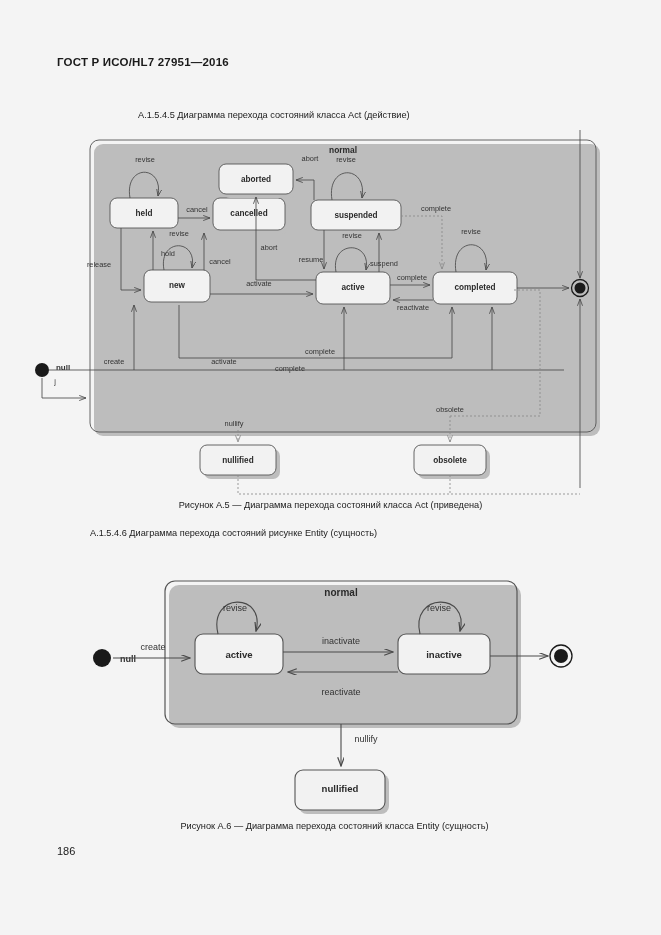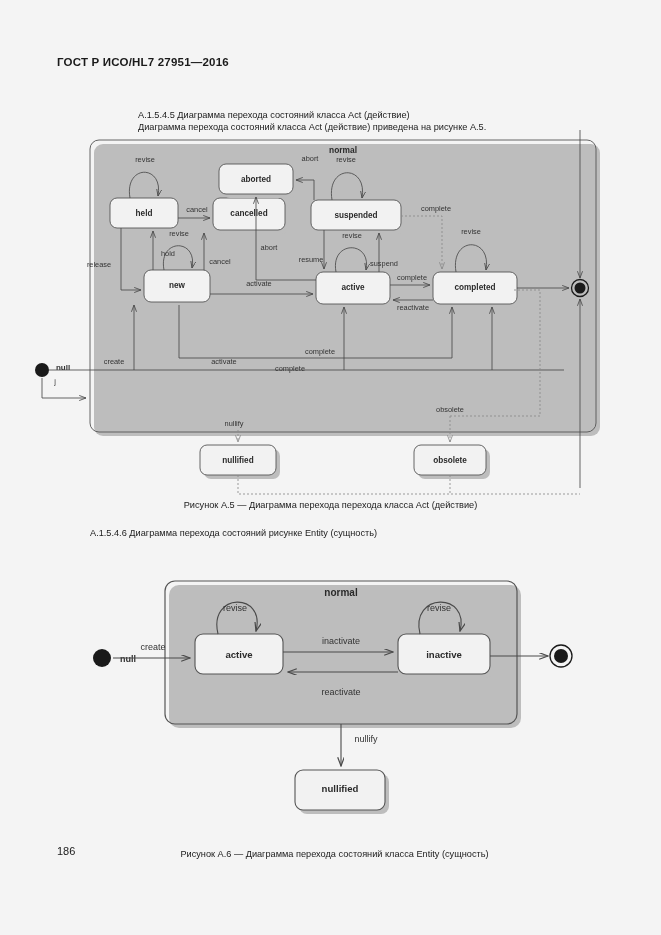--- a/index.html
+++ b/index.html
@@ -27,21 +27,21 @@
   }
   .p1{left:90px;top:110px;margin-left:48px;}
   .p2{left:90px;top:528px;}
   .cap{
     position:absolute;
     font-size:9.2px;
     white-space:nowrap;
     text-align:center;
   }
   .cap1{left:0;right:0;top:500px;}
-  .cap2{left:8px;right:0;top:821px;margin-top:28px;}
+  .cap2{left:8px;right:0;top:821px;}
   .pageno{
     position:absolute;left:57px;top:845px;
     font-size:11px;
   }
   .figwrap{position:absolute;}
   .fig1{left:24px;top:130px;width:614px;height:370px;}
   .fig2{left:80px;top:570px;width:510px;height:240px;}
   svg{display:block;overflow:visible;}
   text{font-family:"Liberation Sans",sans-serif;fill:#2a2a2a;}
   .st-label{font-size:8.2px;font-weight:bold;text-anchor:middle;}
@@ -64,21 +64,20 @@
 </style>
 </head>
 <body>
 
 <div class="page">
 
   <div class="hdr">ГОСТ Р ИСО/HL7 27951—2016</div>
 
   <div class="para p1">
     <div>A.1.5.4.5 Диаграмма перехода состояний класса Act (действие)</div>
-    <div>Диаграмма перехода состояний класса Act (действие) приведена на рисунке А.5.</div>
   </div>
 
   <div class="figwrap fig1">
   <svg width="614" height="370" viewBox="0 0 614 370">
     <defs>
       <marker id="ah" markerWidth="9" markerHeight="9" refX="8" refY="3" orient="auto" markerUnits="strokeWidth">
         <path d="M0,0 L8,3 L0,6" fill="none" stroke="#4a4a4a" stroke-width="1"></path>
       </marker>
       <marker id="ahd" markerWidth="9" markerHeight="9" refX="8" refY="3" orient="auto" markerUnits="strokeWidth">
         <path d="M0,0 L8,3 L0,6" fill="none" stroke="#8a8a8a" stroke-width="1"></path>
@@ -206,21 +205,21 @@
     <text class="st-label" x="426" y="333">obsolete</text>
     <path class="edge-d" d="M426,286 L426,312" marker-end="url(#ahd)"></path>
     <text class="tr-label" x="426" y="282">obsolete</text>
     <path class="edge-d" d="M490,160 L516,160 L516,286 L426,286"></path>
 
     <path class="edge-d" d="M214,345 L214,364 L556,364"></path>
     <path class="edge-d" d="M426,345 L426,364"></path>
   </svg>
   </div>
 
-  <div class="cap cap1">Рисунок А.5 — Диаграмма перехода перехода класса Act (действие)</div>
+  <div class="cap cap1">Рисунок А.5 — Диаграмма перехода состояний класса Act (приведена)</div>
 
   <div class="para p2">
     <div>A.1.5.4.6 Диаграмма перехода состояний рисунке Entity (сущность)</div>
   </div>
 
   <div class="figwrap fig2">
   <svg width="510" height="240" viewBox="0 0 510 240">
     <defs>
       <marker id="bh" markerWidth="9" markerHeight="9" refX="8" refY="3" orient="auto" markerUnits="strokeWidth">
         <path d="M0,0 L8,3 L0,6" fill="none" stroke="#4a4a4a" stroke-width="1.1"></path>

